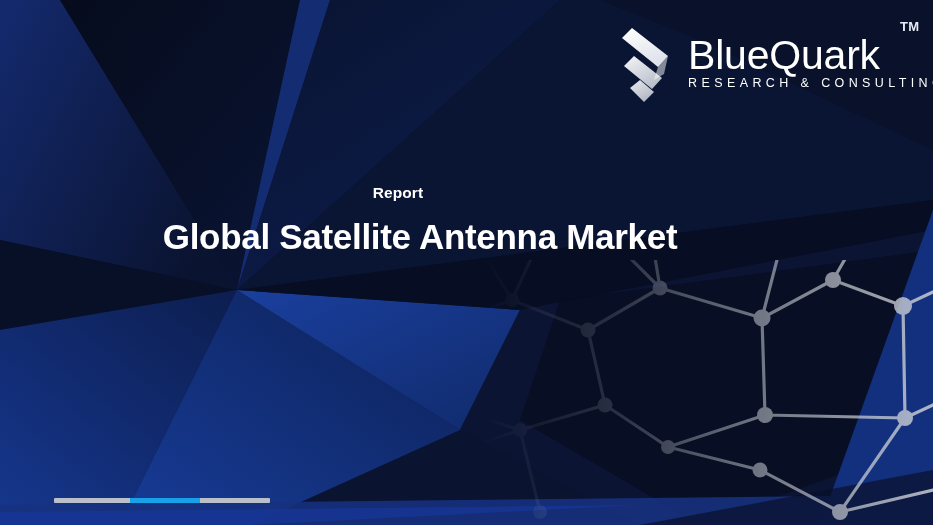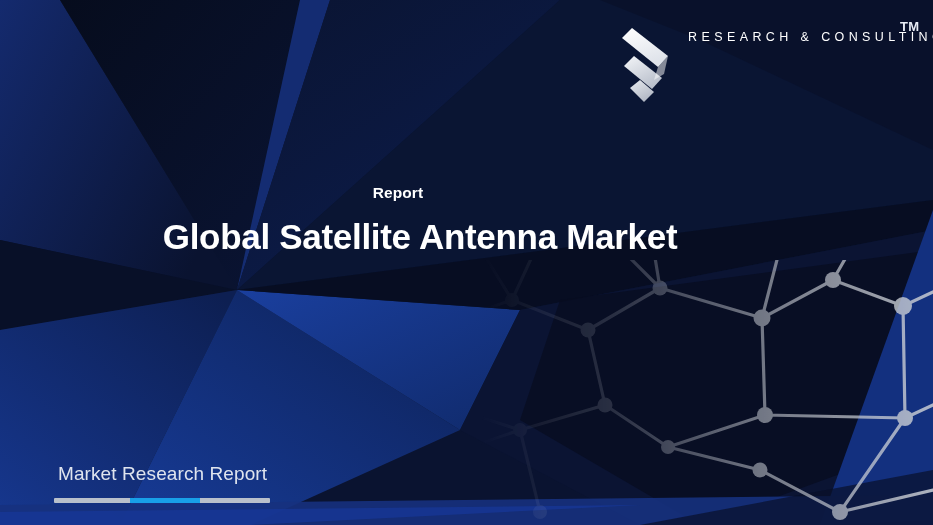--- a/index.html
+++ b/index.html
@@ -299,33 +299,33 @@
       <path d="M4,16 L14,6 L50,34 L40,45 Z" fill="url(#lmA)"></path>
 
       <path d="M6,44 L16,34 L44,56 L34,67 Z" fill="url(#lmB)"></path>
 
       <path d="M12,66 L22,58 L36,70 L26,80 Z" fill="url(#lmB)" opacity="0.95"></path>
 
       <path d="M40,45 L50,34 L46,52 L36,58 Z" fill="#ffffff" opacity="0.5"></path>
     </svg>
 
     <div id="wordmark">
+      <div id="brand-name"><span>Blue</span><span class="q-accent">Quark</span></div>
       <div id="brand-tagline">RESEARCH &amp; CONSULTING</div>
     </div>
 
     <div id="tm-mark">TM</div>
   </div>
 
   <div id="title-area">
     <div id="report-kicker">Report</div>
     <h1 id="report-title">Global Satellite Antenna Market</h1>
   </div>
 
   <div id="footer-block">
-    <div id="footer-label">Market Research Report</div>
     <div id="footer-rule">
       <span class="seg seg-1" style="background: rgb(185, 192, 203);"></span>
       <span class="seg seg-2" style="background: rgb(24, 160, 232);"></span>
       <span class="seg seg-3" style="background: rgb(185, 192, 203);"></span>
     </div>
   </div>
 
 </div>
 
 </body></html>

